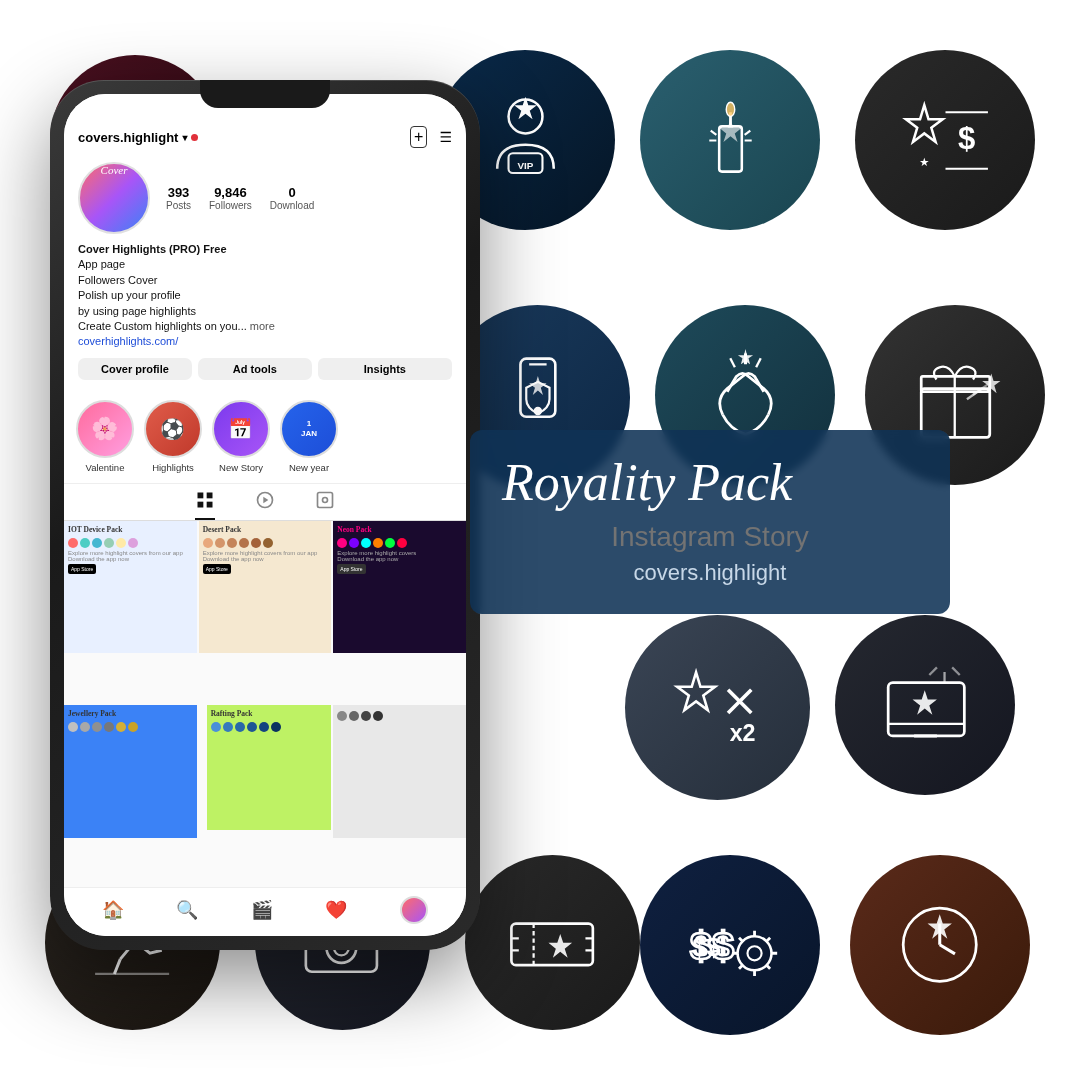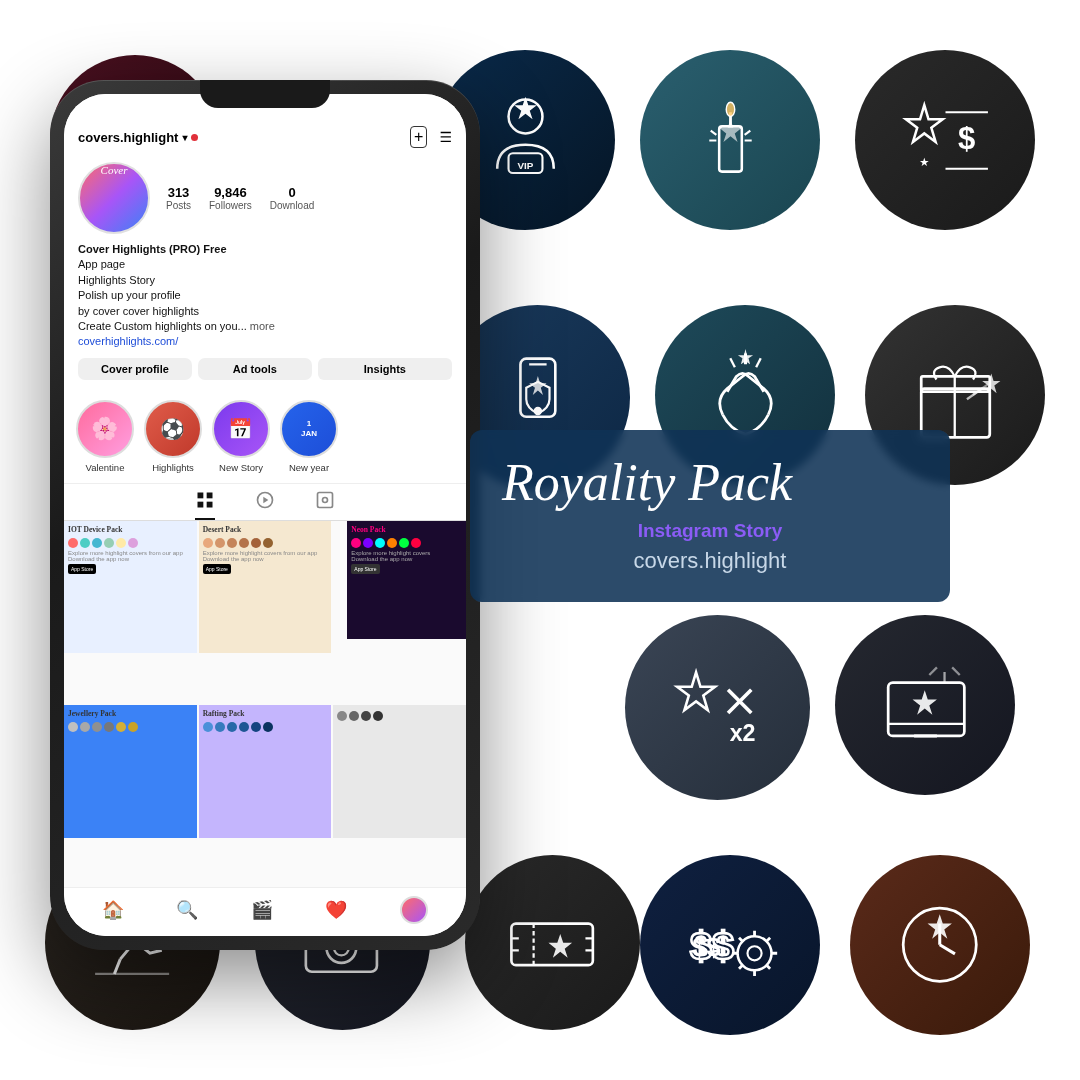--- a/index.html
+++ b/index.html
@@ -231,23 +231,23 @@
     .promo-title {
       font-family: 'Georgia', cursive;
       font-size: 52px;
       font-style: italic;
       color: #fff;
       line-height: 1.1;
       margin-bottom: 8px;
       font-weight: 400;
     }
     .promo-subtitle {
-      font-size: 19px;
-      color: #8b5cf6;
-      font-weight: 700;
+      font-size: 28px;
+      color: #737373;
+      font-weight: 400;
       line-height: 1.3;
       text-align: center;
     }
     .promo-brand {
       font-size: 22px;
       color: #c8d8e8;
       text-align: center;
       margin-top: 4px;
     }
 
@@ -479,39 +479,39 @@
           </div>
         </div>
 
         <div class="ig-profile-section">
           <div class="ig-profile-top">
             <div class="ig-avatar">
               <span style="font-style:italic;font-family:Georgia,serif;font-size:11px;">Cover</span>
             </div>
             <div class="ig-stats">
               <div class="ig-stat">
-                <span class="ig-stat-num">313</span>
+                <span class="ig-stat-num">393</span>
                 <span class="ig-stat-lbl">Posts</span>
               </div>
               <div class="ig-stat">
                 <span class="ig-stat-num">9,846</span>
                 <span class="ig-stat-lbl">Followers</span>
               </div>
               <div class="ig-stat">
                 <span class="ig-stat-num">0</span>
                 <span class="ig-stat-lbl">Download</span>
               </div>
             </div>
           </div>
           <div class="ig-bio">
             <div class="ig-bio-name">Cover Highlights (PRO) Free</div>
             <div>App page</div>
-            <div>Highlights Story</div>
+            <div>Followers Cover</div>
             <div>Polish up your profile</div>
-            <div>by cover cover highlights</div>
+            <div>by using page highlights</div>
             <div>Create Custom highlights on you... <span style="color:#555">more</span></div>
             <div class="ig-bio-link">coverhighlights.com/</div>
           </div>
           <div class="ig-actions">
             <button class="ig-btn">Cover profile</button>
             <button class="ig-btn">Ad tools</button>
             <button class="ig-btn ig-btn-insights">Insights</button>
           </div>
         </div>
 
@@ -592,21 +592,21 @@
                 <div class="ig-grid-dot" style="background:#c4845a;"></div>
                 <div class="ig-grid-dot" style="background:#b4734a;"></div>
                 <div class="ig-grid-dot" style="background:#a4623a;"></div>
                 <div class="ig-grid-dot" style="background:#946230;"></div>
               </div>
               <div style="font-size:6px;color:#888;margin-top:2px;">Explore more highlight covers from our app<br>Download the app now</div>
               <div style="background:#000;color:#fff;font-size:5px;padding:2px 3px;border-radius:2px;margin-top:2px;width:fit-content;">App Store</div>
             </div>
           </div>
 
-          <div class="ig-grid-cell" style="background:#1a0a2e;margin-left:14px;">
+          <div class="ig-grid-cell" style="background:#1a0a2e;">
             <div class="ig-grid-card">
               <div class="ig-grid-card-title" style="color:#ff0080;font-family:cursive;">Neon Pack</div>
               <div class="ig-grid-dots">
                 <div class="ig-grid-dot" style="background:#ff0080;"></div>
                 <div class="ig-grid-dot" style="background:#7c00ff;"></div>
                 <div class="ig-grid-dot" style="background:#00ffff;"></div>
                 <div class="ig-grid-dot" style="background:#ff8000;"></div>
                 <div class="ig-grid-dot" style="background:#00ff40;"></div>
                 <div class="ig-grid-dot" style="background:#ff0040;"></div>
               </div>
@@ -622,21 +622,21 @@
                 <div class="ig-grid-dot" style="background:#c0c0c0;"></div>
                 <div class="ig-grid-dot" style="background:#a8a8a8;"></div>
                 <div class="ig-grid-dot" style="background:#909090;"></div>
                 <div class="ig-grid-dot" style="background:#787878;"></div>
                 <div class="ig-grid-dot" style="background:#d4af37;"></div>
                 <div class="ig-grid-dot" style="background:#c9a227;"></div>
               </div>
             </div>
           </div>
 
-          <div class="ig-grid-cell" style="background:#c4b5fd;">
+          <div class="ig-grid-cell" style="background:#bef264;margin-left:8px;">
             <div class="ig-grid-card">
               <div class="ig-grid-card-title" style="font-family:cursive;">Rafting Pack</div>
               <div class="ig-grid-dots">
                 <div class="ig-grid-dot" style="background:#4a90d9;"></div>
                 <div class="ig-grid-dot" style="background:#357abd;"></div>
                 <div class="ig-grid-dot" style="background:#2868a8;"></div>
                 <div class="ig-grid-dot" style="background:#1e5694;"></div>
                 <div class="ig-grid-dot" style="background:#144480;"></div>
                 <div class="ig-grid-dot" style="background:#0a3260;"></div>
               </div>

